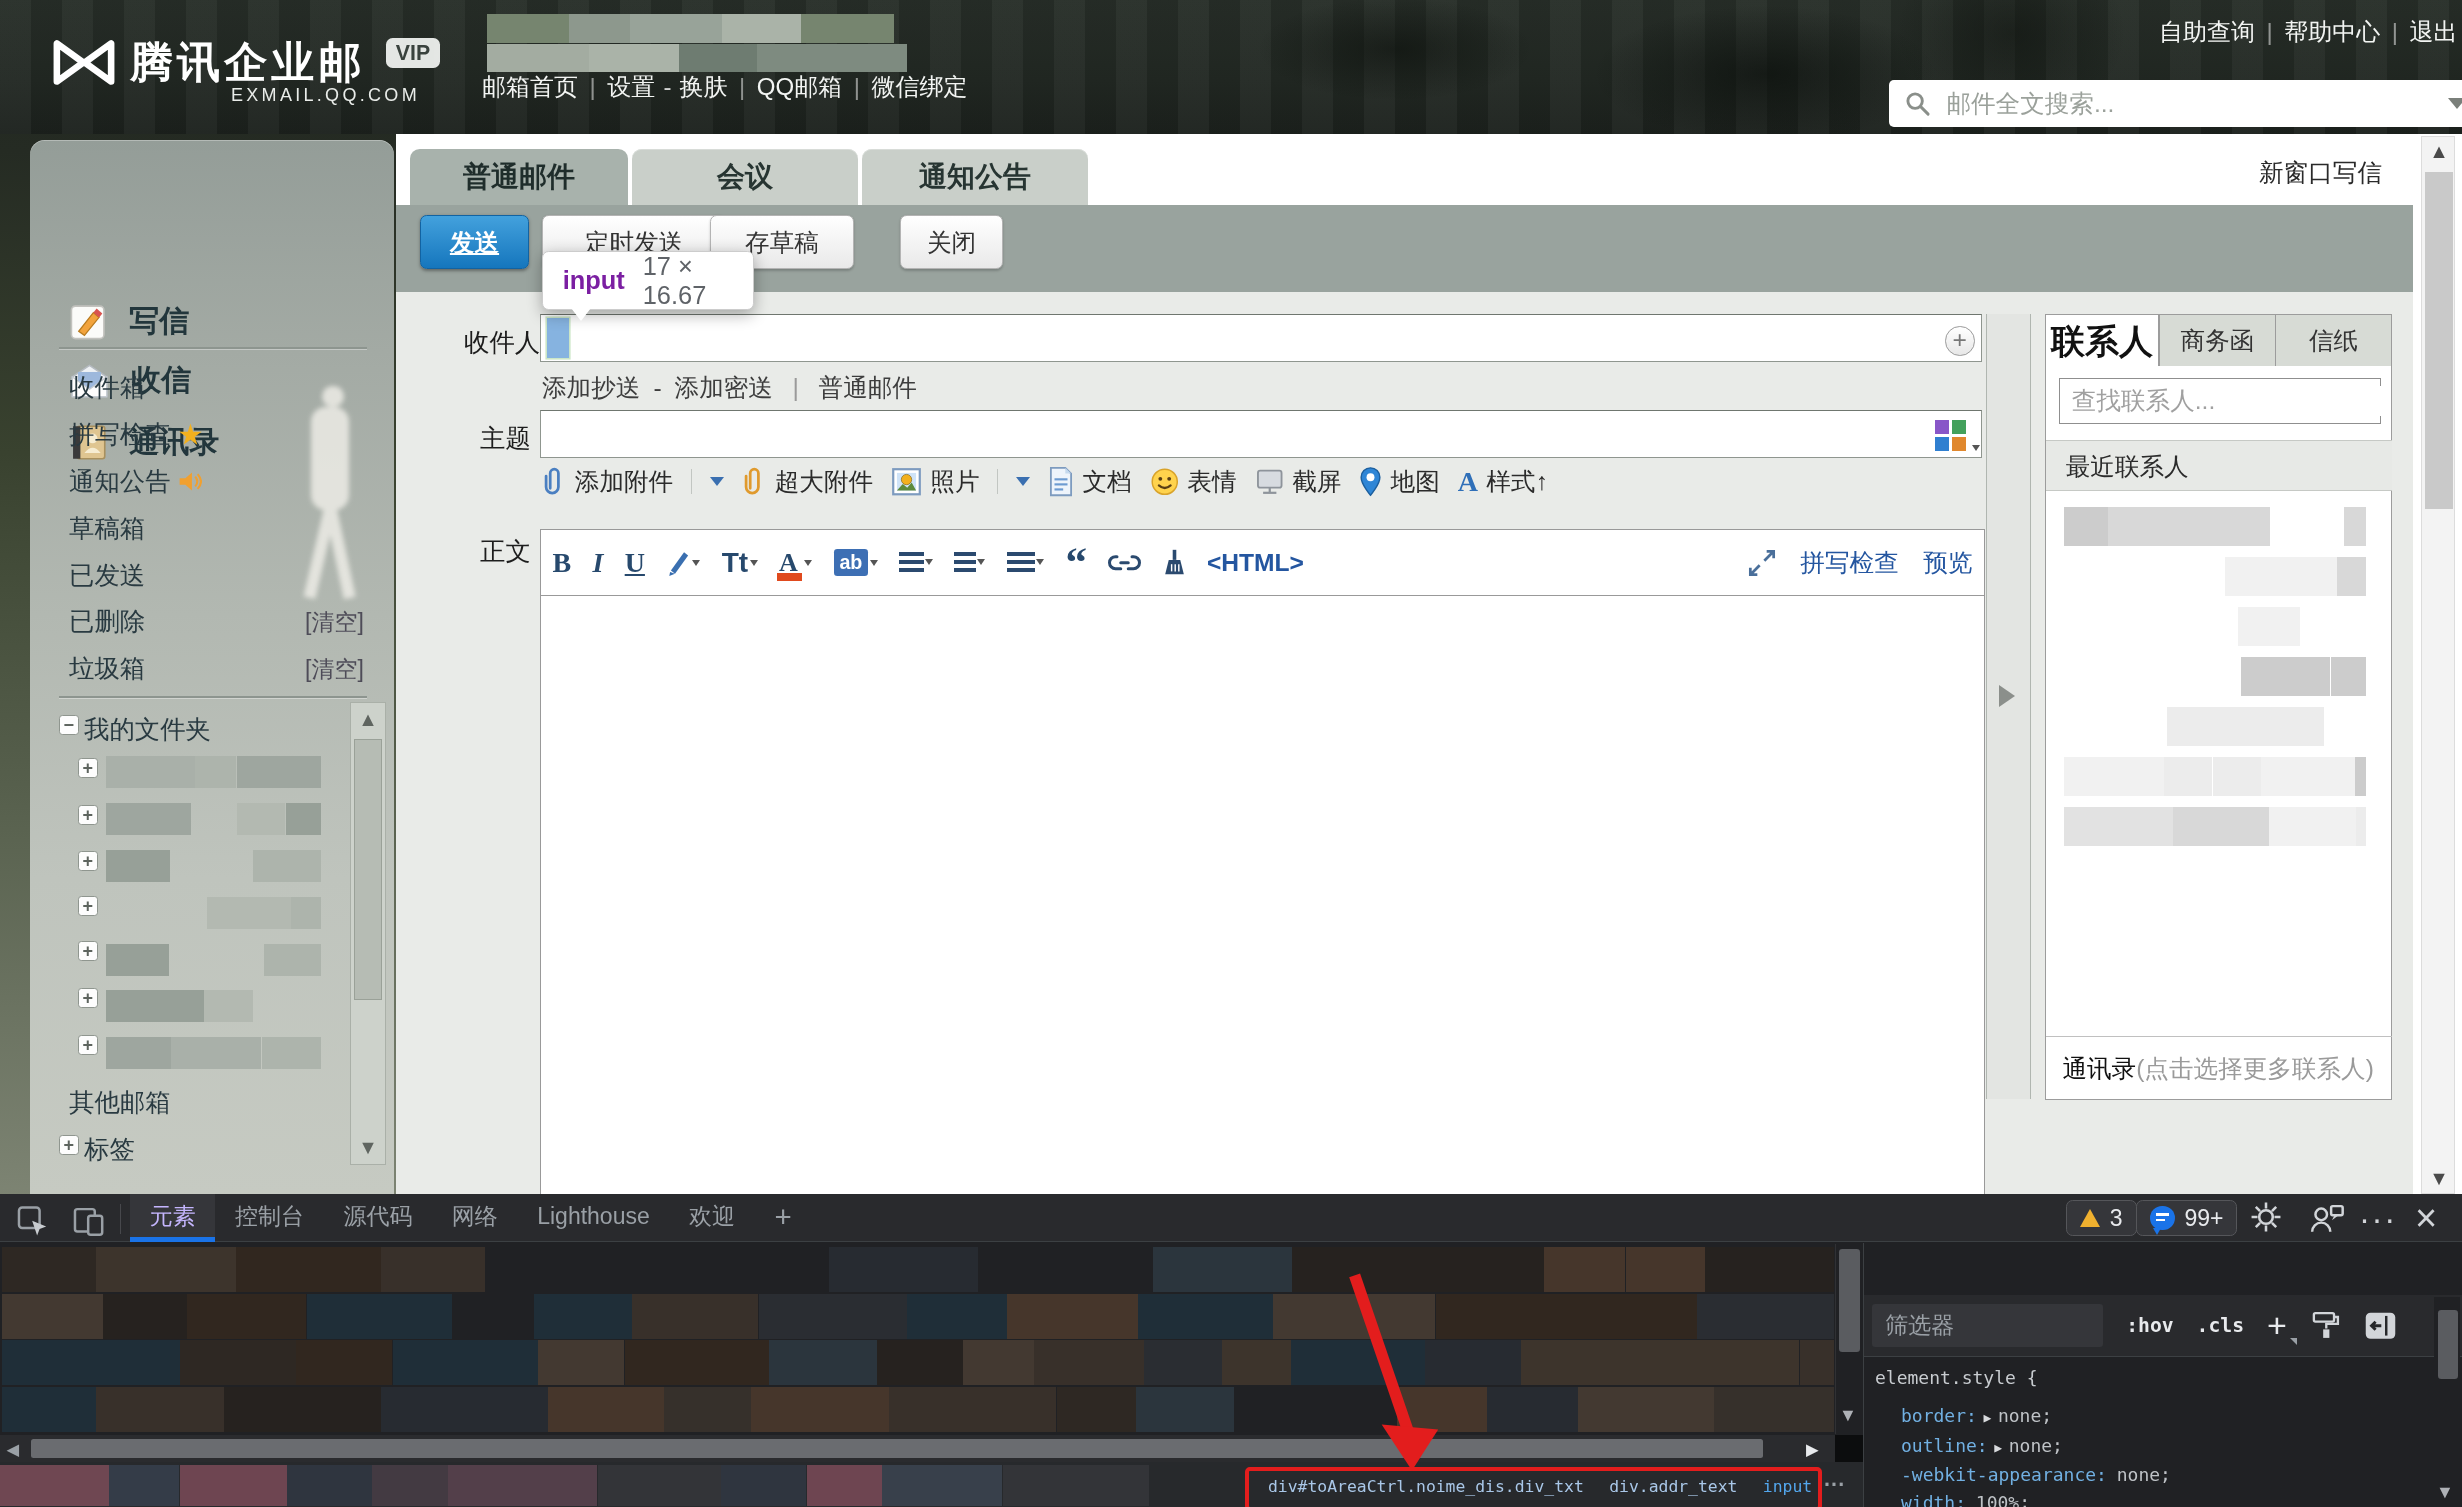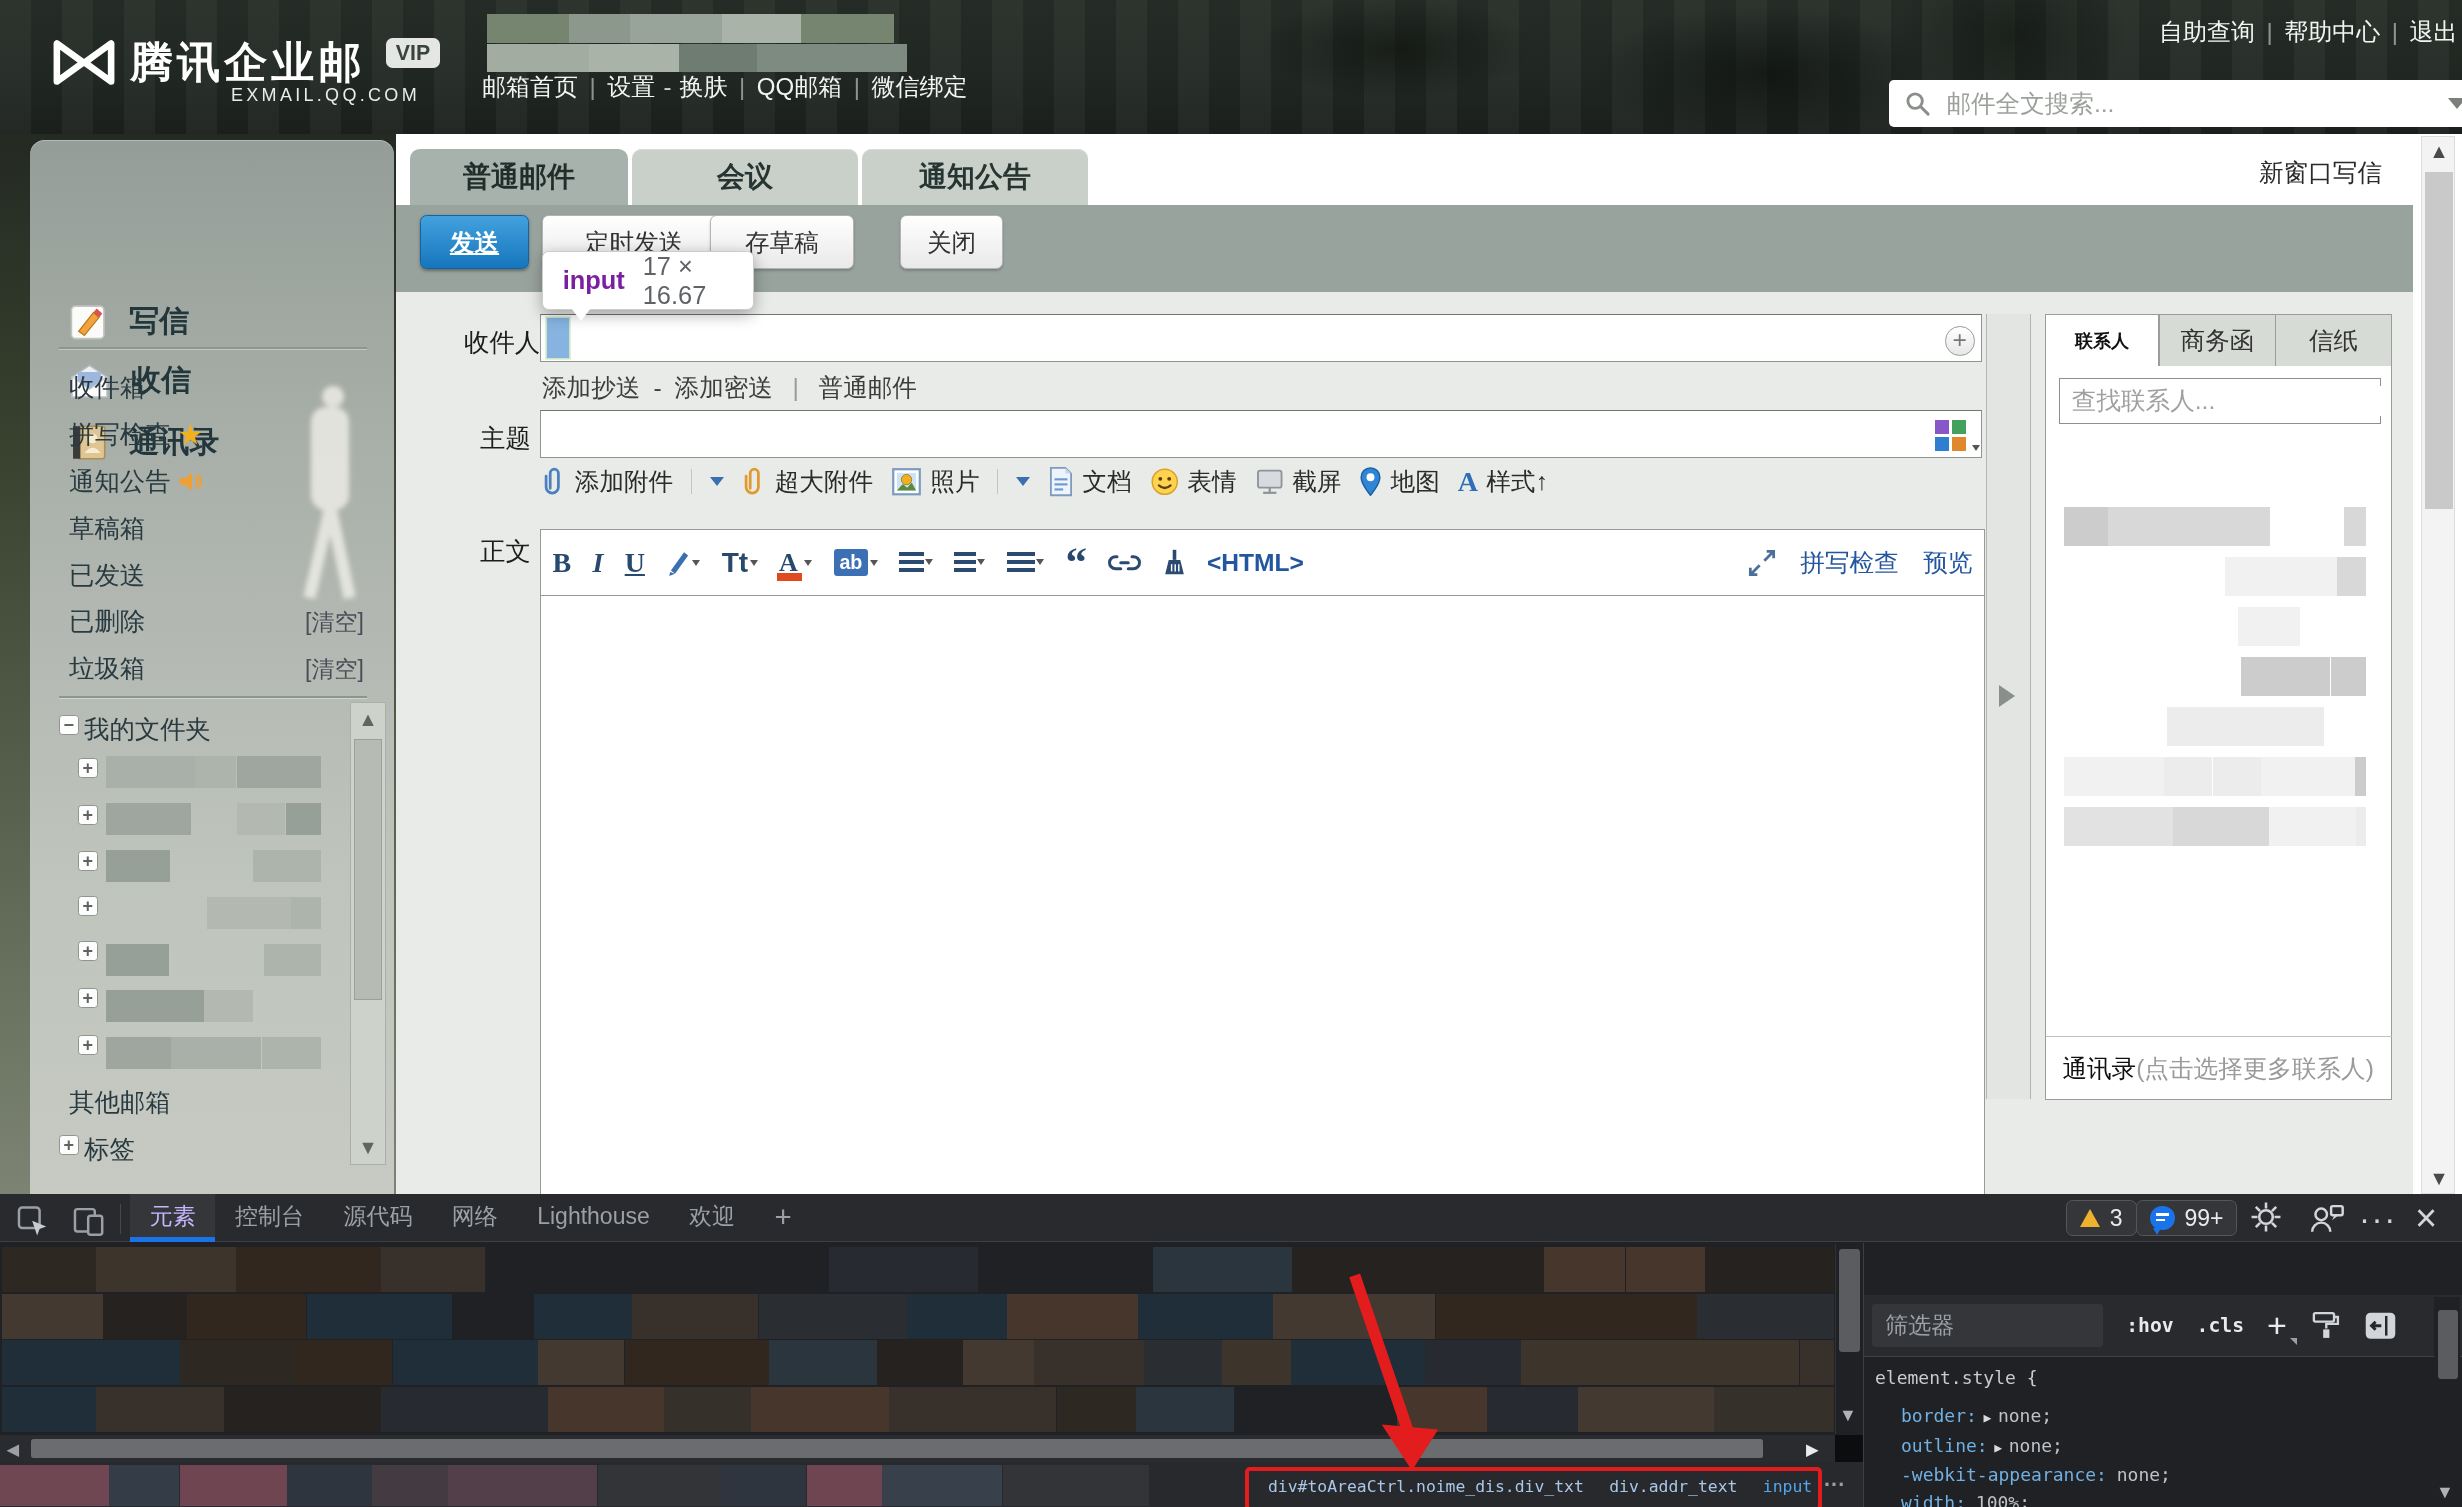--- a/index.html
+++ b/index.html
@@ -94,21 +94,21 @@
     background:repeating-linear-gradient(180deg,#2b4a6f 0 4.1px,transparent 4.1px 8.2px);}
   .hl-ab{background:#3d6fb4;color:#fff;font-size:19.7px;font-weight:bold;border-radius:3.3px;padding:1.6px 5.7px;cursor:pointer;}
   .html-btn{color:#2456a0;font-size:24.6px;font-weight:bold;cursor:pointer;}
   .blue-link{color:#2456a0;font-size:24.6px;cursor:pointer;}
   .acolor{position:relative;font-family:"Liberation Serif",serif;font-weight:bold;font-size:26px;color:#27496d;cursor:pointer;}
   .acolor:after{content:"";position:absolute;left:-1.6px;bottom:-3.3px;width:24.6px;height:7.4px;background:#e04a1e;}
 
   
   .exp-strip{left:1986px;top:314px;width:43px;height:785px;background:#e3e5e2;border-left:0.8px solid #b0b6b0;border-right:0.8px solid #b0b6b0;}
   .ctab{position:absolute;top:314px;height:53px;box-sizing:border-box;text-align:center;line-height:52px;cursor:pointer;}
-  .ctab.active{background:#fff;border:0.8px solid #9c9c9c;border-bottom:none;font-weight:bold;font-size:18px;color:#111;}
+  .ctab.active{background:#fff;border:0.8px solid #9c9c9c;border-bottom:none;font-weight:bold;font-size:34px;color:#111;}
   .ctab.idle{background:#d7dbd5;border:0.8px solid #9c9c9c;font-size:24.6px;color:#333;}
   .cpanel-body{left:2045px;top:366px;width:347px;height:734px;background:#fff;border:0.8px solid #9c9c9c;border-top:none;box-sizing:border-box;}
   .csearch{left:2059px;top:378px;width:322px;height:46px;background:#fff;border:0.8px solid #8f8f8f;display:flex;align-items:center;
     padding:0 9.8px;gap:8.2px;box-sizing:border-box;}
   .csearch input{flex:1;border:none;outline:none;font-size:24.6px;color:#444;font-family:"Liberation Sans",sans-serif;}
   .csearch input::placeholder{color:#a0a0a0;}
   .recent-bar{left:2046px;top:440px;width:346px;height:51px;background:#e7e9e6;border-top:0.8px solid #c6c9c5;border-bottom:0.8px solid #c6c9c5;
     font-size:24.6px;color:#2b2b2b;line-height:51px;padding-left:19.7px;box-sizing:border-box;}
   .cfooter{left:2046px;top:1036px;width:346px;height:63px;border-top:0.8px solid #c0c0c0;display:flex;align-items:center;padding-left:16.4px;box-sizing:border-box;}
 
@@ -495,20 +495,21 @@
   <div class="abs ctab idle" style="left:2159px;width:117px">商务函</div>
   <div class="abs ctab idle" style="left:2275px;width:117px">信纸</div>
   <div class="abs cpanel-body"></div>
   <div class="abs csearch">
     <input placeholder="查找联系人..." style="">
     <svg width="24.6" height="24.6" viewBox="0 0 36 36">
       <circle cx="14" cy="14" r="10" fill="none" stroke="#9a9f9a" stroke-width="4"></circle>
       <line x1="22" y1="22" x2="32" y2="32" stroke="#9a9f9a" stroke-width="4" stroke-linecap="round"></line>
     </svg>
   </div>
+  <div class="abs recent-bar">最近联系人</div>
   <div class="abs" style="left:2064px;top:501px;width:302px;height:353px" data-mosaic="contacts_blur,95,61,0.4,14">
       <i style="left:0px;top:5.7px;width:44px;height:39px;background:#cccccc"></i>
       <i style="left:44px;top:5.7px;width:63px;height:39px;background:#d8d8d8"></i>
       <i style="left:107px;top:5.7px;width:99px;height:39px;background:#d8d8d8"></i>
       <i style="left:280px;top:5.7px;width:22px;height:39px;background:#d8d8d8"></i>
       <i style="left:161px;top:56px;width:112px;height:39px;background:#f1f1f1"></i>
       <i style="left:273px;top:56px;width:29px;height:39px;background:#d8d8d8"></i>
       <i style="left:174px;top:106px;width:62px;height:39px;background:#f1f1f1"></i>
       <i style="left:177px;top:156px;width:89px;height:39px;background:#cccccc"></i>
       <i style="left:267px;top:156px;width:35px;height:39px;background:#cccccc"></i>

